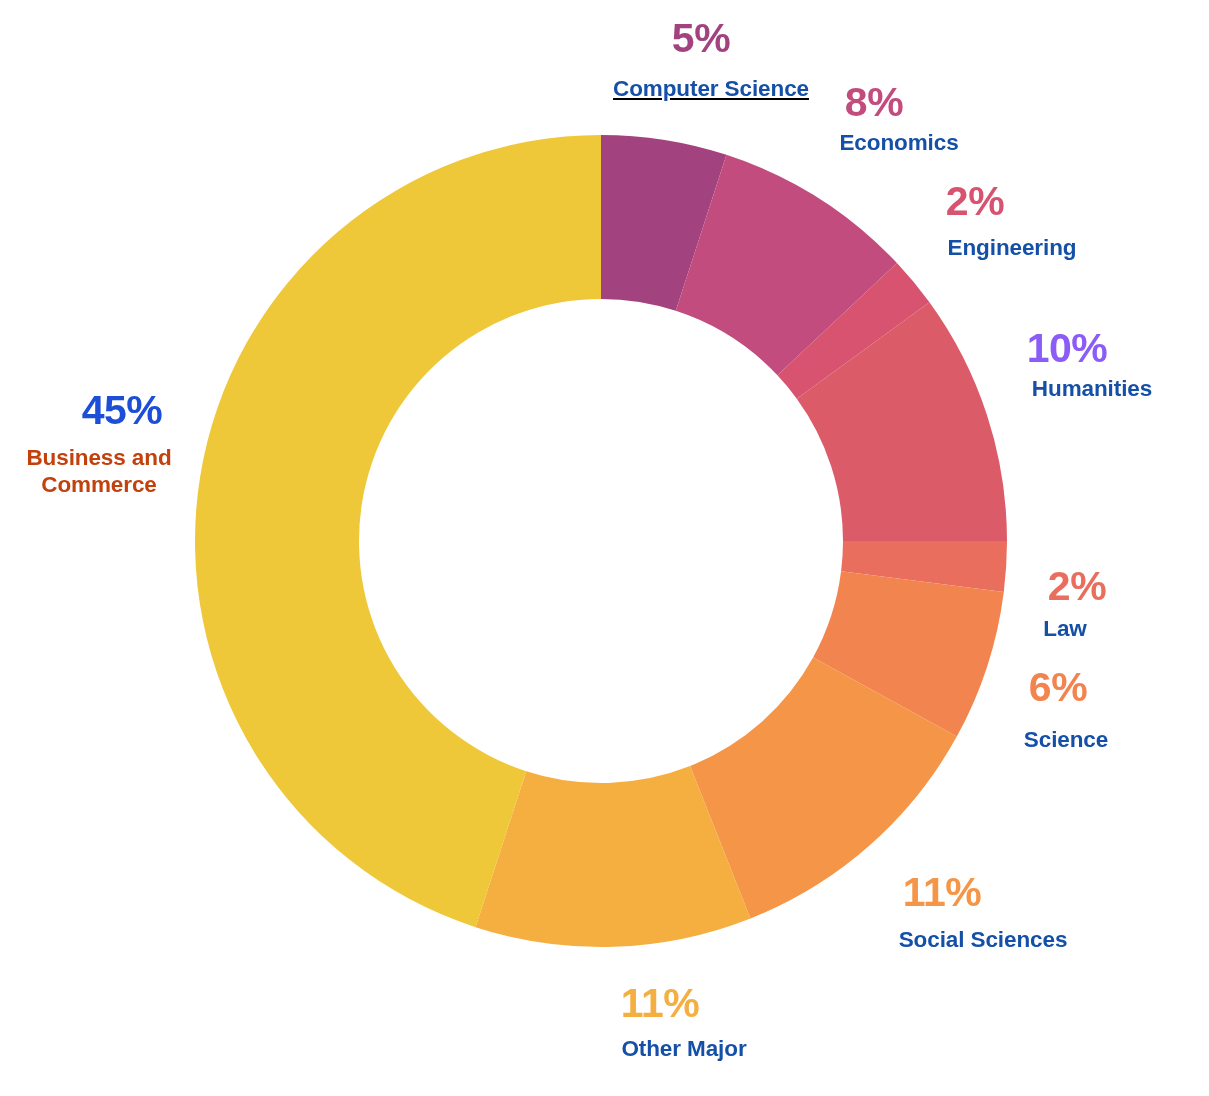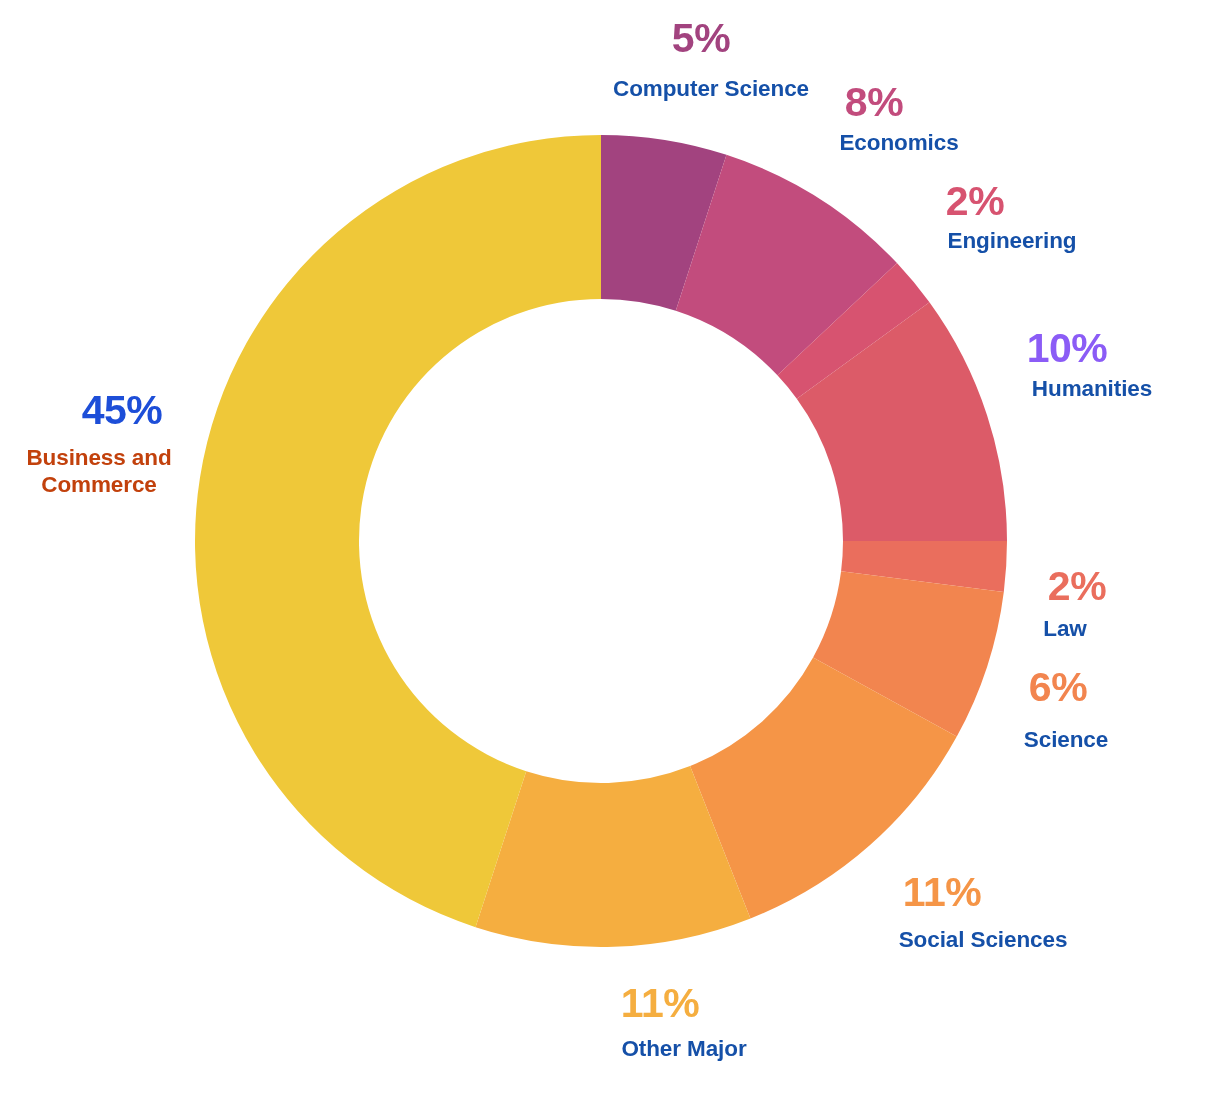--- a/index.html
+++ b/index.html
@@ -70,33 +70,33 @@
         <path d="M 1003.80 591.89 A 406 406 0 0 1 956.78 736.59 L 813.07 657.58 A 242 242 0 0 0 841.09 571.33 Z" fill="#F2854F"></path>
         <path d="M 956.78 736.59 A 406 406 0 0 1 750.46 918.49 L 690.09 766.01 A 242 242 0 0 0 813.07 657.58 Z" fill="#F59547"></path>
         <path d="M 750.46 918.49 A 406 406 0 0 1 475.54 927.13 L 526.22 771.16 A 242 242 0 0 0 690.09 766.01 Z" fill="#F5AE40"></path>
         <path d="M 475.54 927.13 A 406 406 0 0 1 601.00 135.00 L 601.00 299.00 A 242 242 0 0 0 526.22 771.16 Z" fill="#EFC839"></path>
       </g>
   </svg>
   <div id="labels">
       <div class="label-group align-center" style="left: 591px; top: 18px; width: 220px;">
         <span class="pct" style="color: rgb(162, 67, 127);">5%</span>
       </div>
-      <div class="label-group align-center" style="left: 561px; top: 76px; width: 300px;">
+      <div class="label-group align-center" style="left: 561px; top: 76px; width: 300px; text-decoration: underline;">
         <span class="cat" style="color: rgb(21, 80, 168);">Computer Science</span>
       </div>
       <div class="label-group align-center" style="left: 764px; top: 82px; width: 220px;">
         <span class="pct" style="color: rgb(194, 76, 125);">8%</span>
       </div>
       <div class="label-group align-center" style="left: 749px; top: 130px; width: 300px;">
         <span class="cat" style="color: rgb(21, 80, 168);">Economics</span>
       </div>
       <div class="label-group align-center" style="left: 865px; top: 181px; width: 220px;">
         <span class="pct" style="color: rgb(215, 83, 112);">2%</span>
       </div>
-      <div class="label-group align-center" style="left: 862px; top: 228px; width: 300px;">
+      <div class="label-group align-center" style="left: 862px; top: 235px; width: 300px;">
         <span class="cat" style="color: rgb(21, 80, 168);">Engineering</span>
       </div>
       <div class="label-group align-center" style="left: 957px; top: 328px; width: 220px;">
         <span class="pct" style="color: #8b5cf6;">10%</span>
       </div>
       <div class="label-group align-center" style="left: 942px; top: 376px; width: 300px;">
         <span class="cat" style="color: rgb(21, 80, 168);">Humanities</span>
       </div>
       <div class="label-group align-center" style="left: 967px; top: 566px; width: 220px;">
         <span class="pct" style="color: rgb(234, 110, 93);">2%</span>

